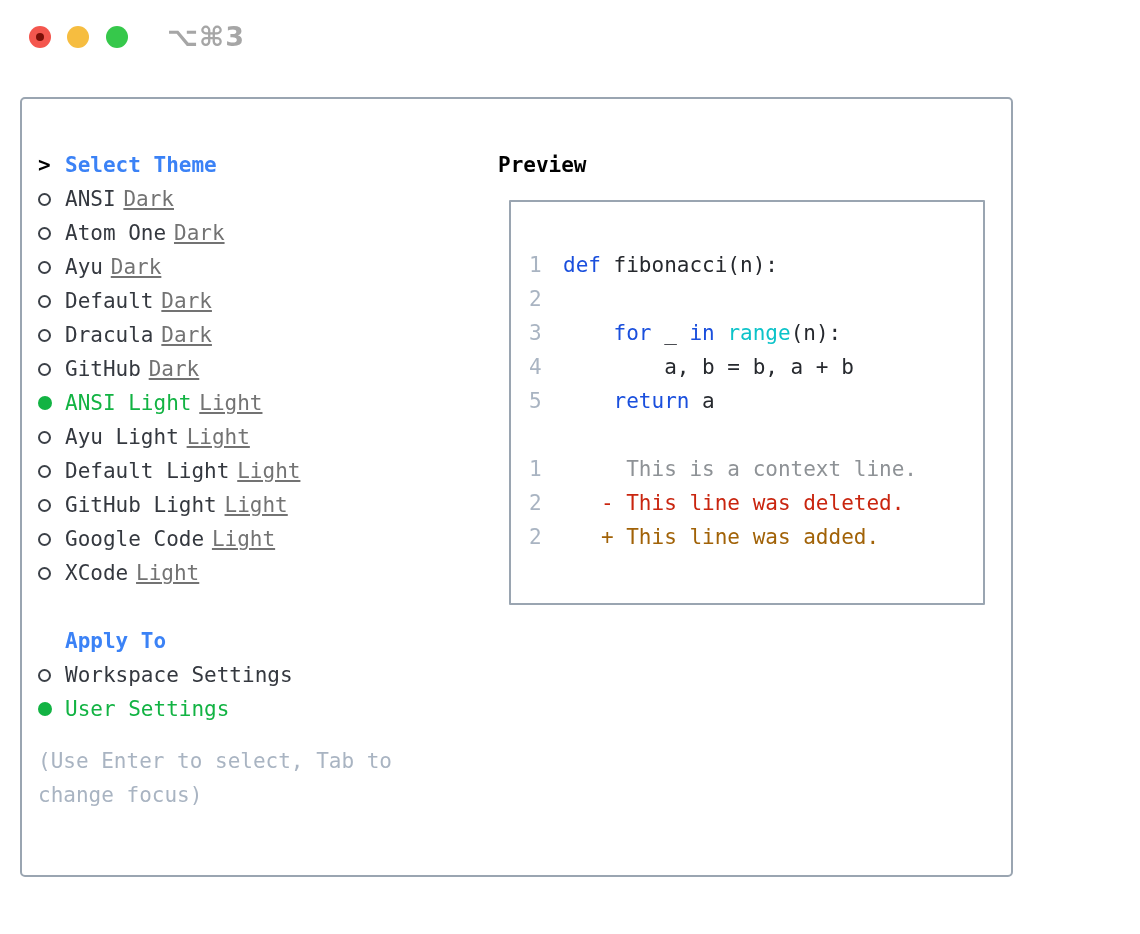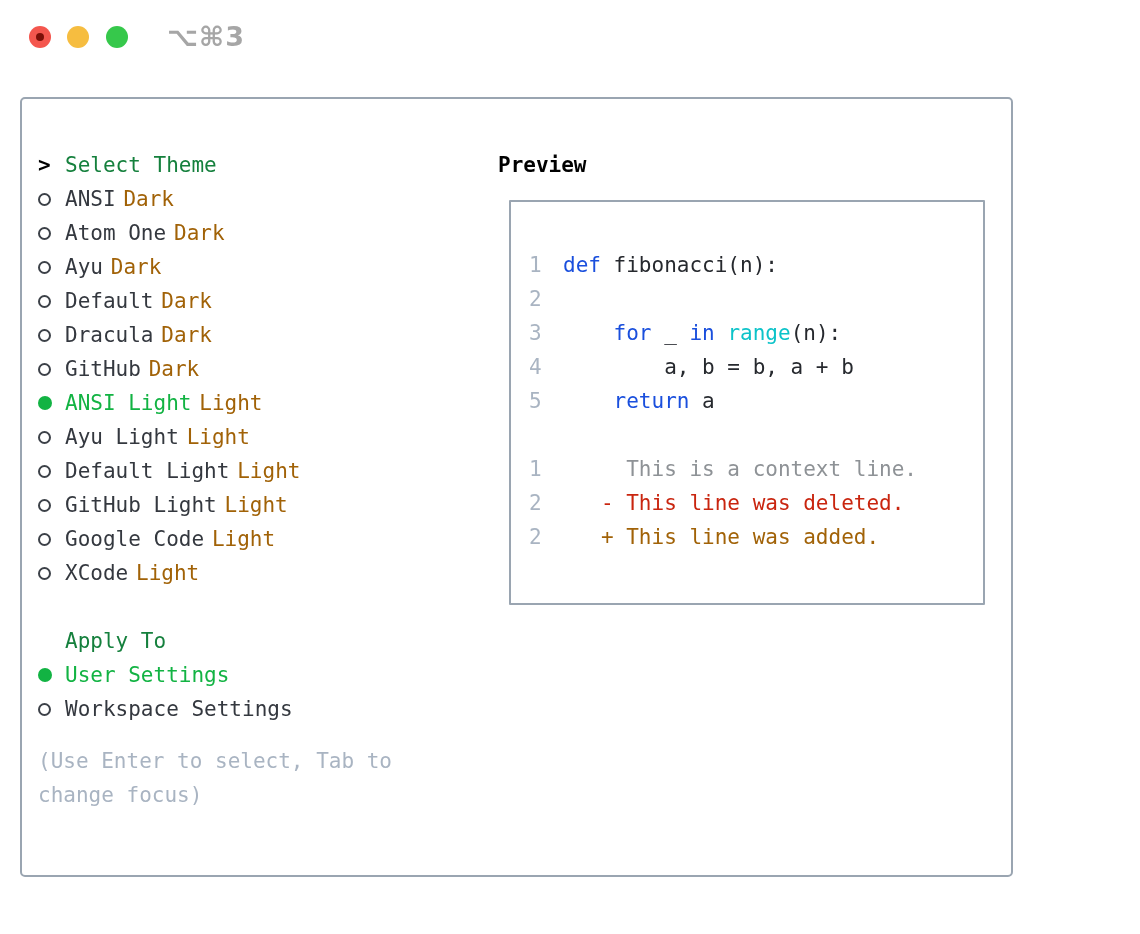--- a/index.html
+++ b/index.html
@@ -51,31 +51,31 @@
     display: flex; align-items: center;
     height: 34px; font-size: 21px; color: #34383f;
     white-space: pre;
   }
   .marker {
     width: 27px; flex: 0 0 27px;
     display: flex; align-items: center;
     color: #000;
   }
   .hdr-prefix { font-weight: bold; color: #000000; }
-  .hdr-label  { font-weight: normal; color: #15803d; text-align: right; }
+  .hdr-label  { font-weight: bold; color: #3b82f6; text-align: right; }
   .dot-empty {
     width: 13px; height: 13px; border-radius: 50%;
     border: 2px solid #3c4148; box-sizing: border-box;
   }
   .dot-filled {
     width: 14px; height: 14px; border-radius: 50%;
     background: var(--ui-green);
   }
   .iname   { color: #34383f; }
-  .ivariant{ color: #a16207; margin-left: 0.62ch; }
+  .ivariant{ color: #737373; margin-left: 0.62ch; text-decoration: underline; }
   .row.selected .iname { color: var(--ui-green); }
   .spacer { height: 34px; }
   .hint {
     margin-top: 18px;
     width: 420px;
     font-size: 21px; line-height: 34px;
     color: #a9b4c2;
   }
   
   .preview-title {
@@ -146,22 +146,22 @@
         </div>
 
       <div class="spacer"></div>
 
       <div class="row">
         <span class="marker"></span>
         <span class="hdr-label">Apply To</span>
       </div>
 
       <div id="apply-list">
+          <div class="row"><span class="marker"><span class="dot-empty"></span></span><span class="iname">Workspace Settings</span></div>
           <div class="row selected"><span class="marker"><span class="dot-filled"></span></span><span class="iname">User Settings</span></div>
-          <div class="row"><span class="marker"><span class="dot-empty"></span></span><span class="iname">Workspace Settings</span></div>
         </div>
 
       <div class="hint">(Use Enter to select, Tab to change focus)</div>
     </div>
 
     <div class="preview-title">Preview</div>
 
     <div class="preview-box">
       <div class="code-area">
         <div id="code-lines">

